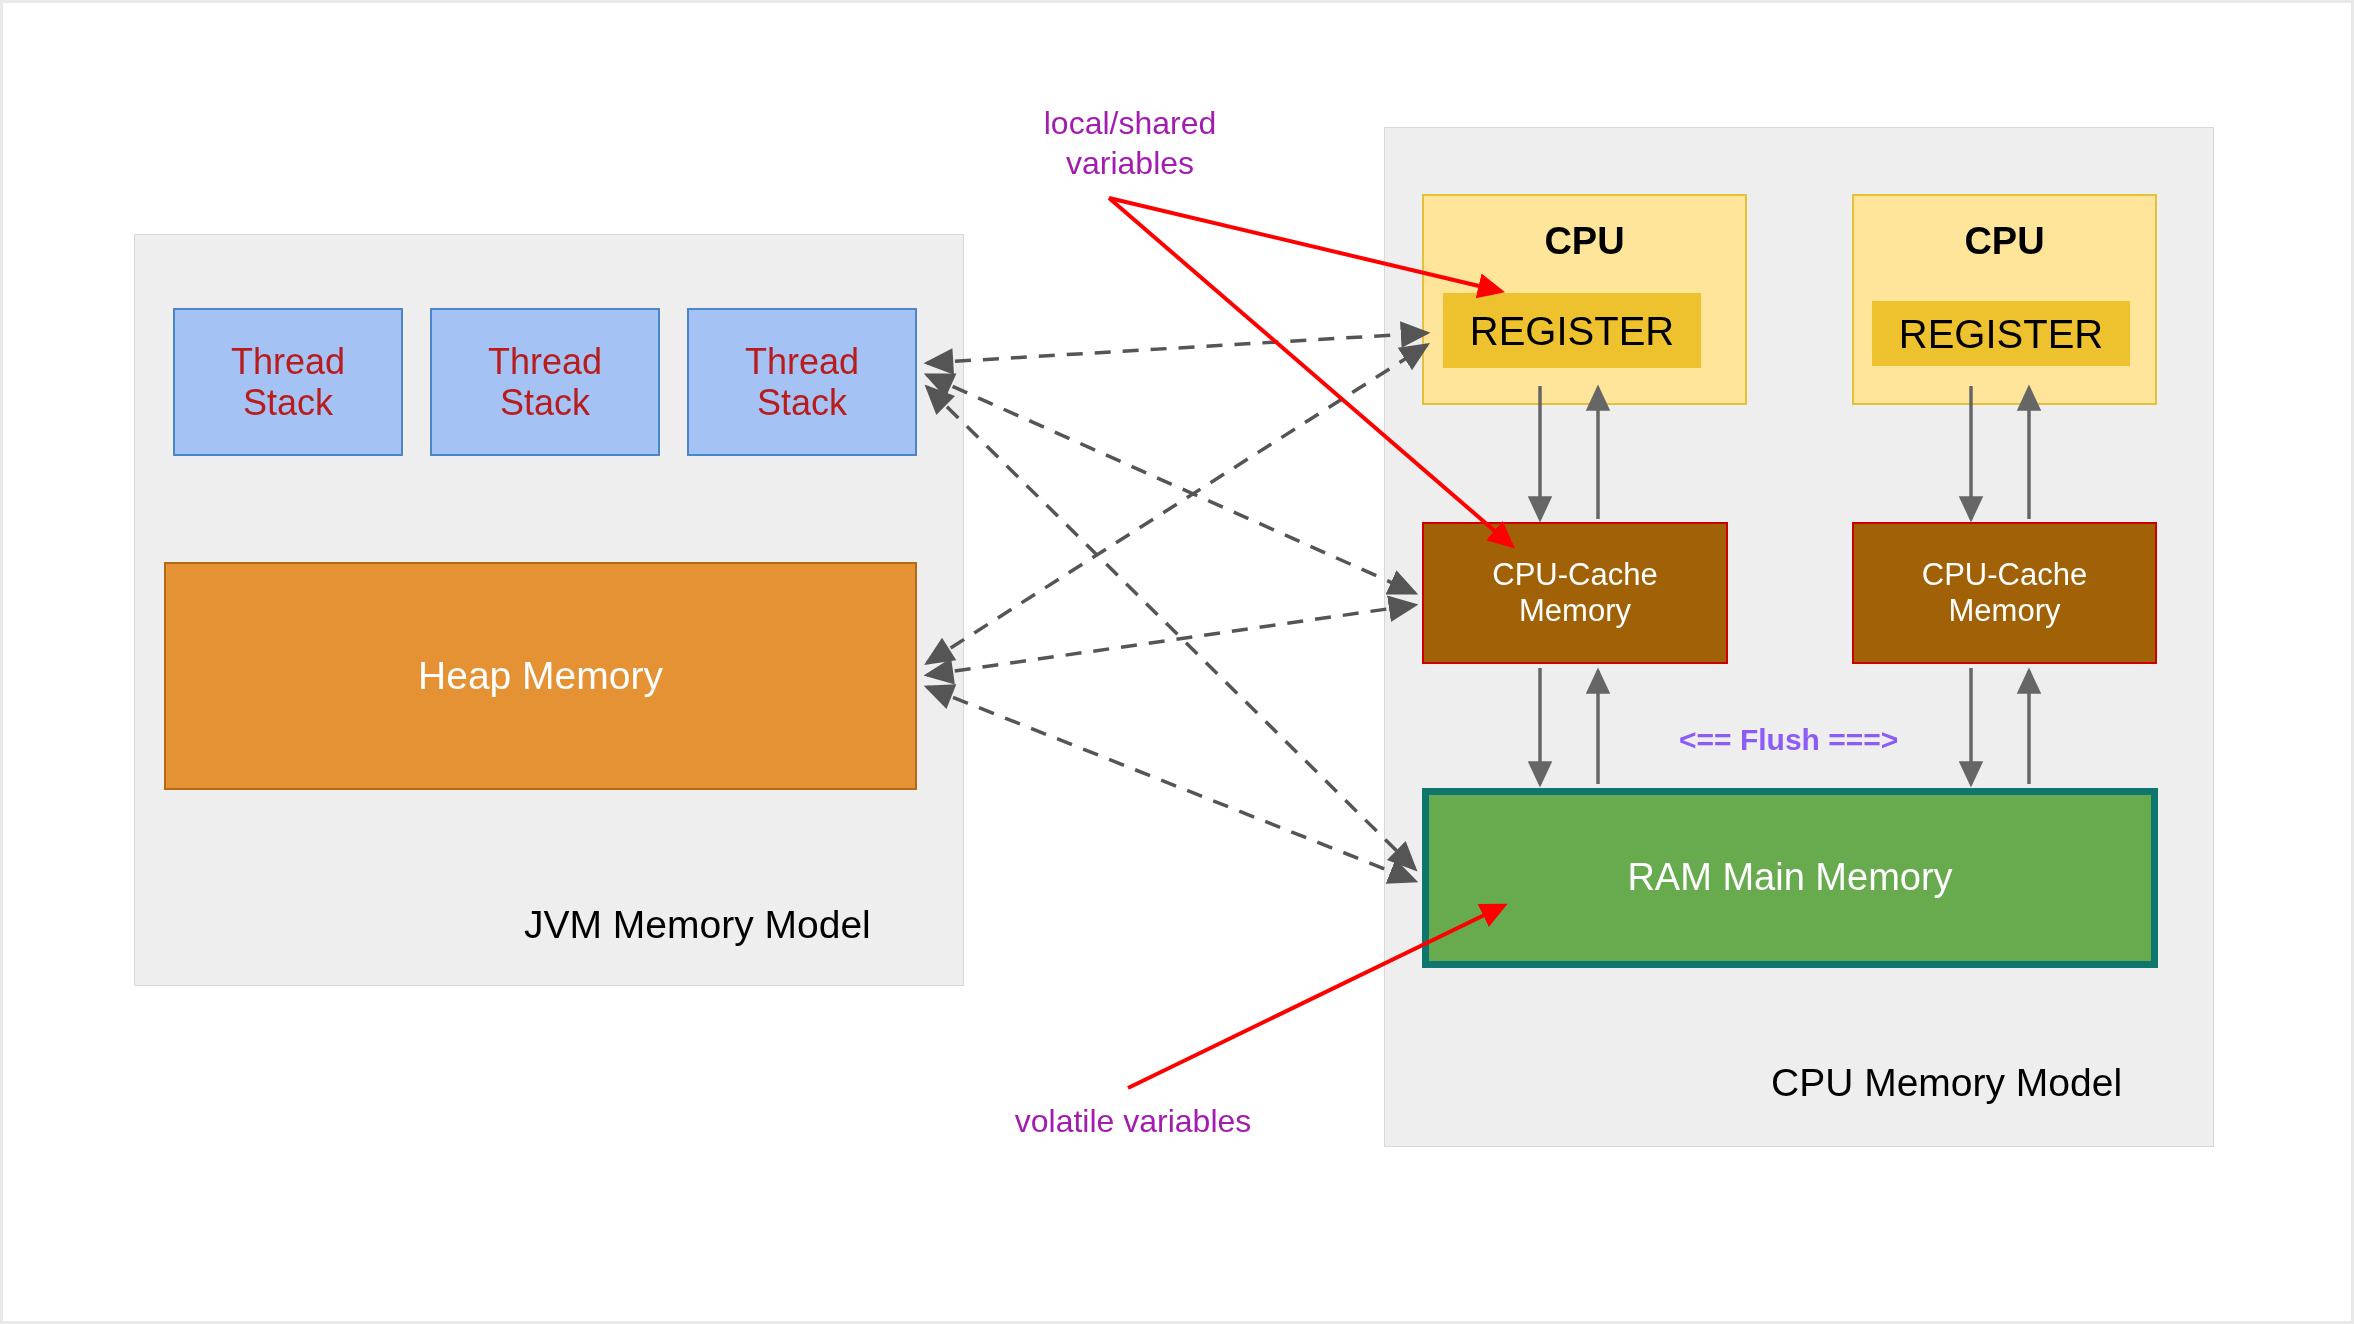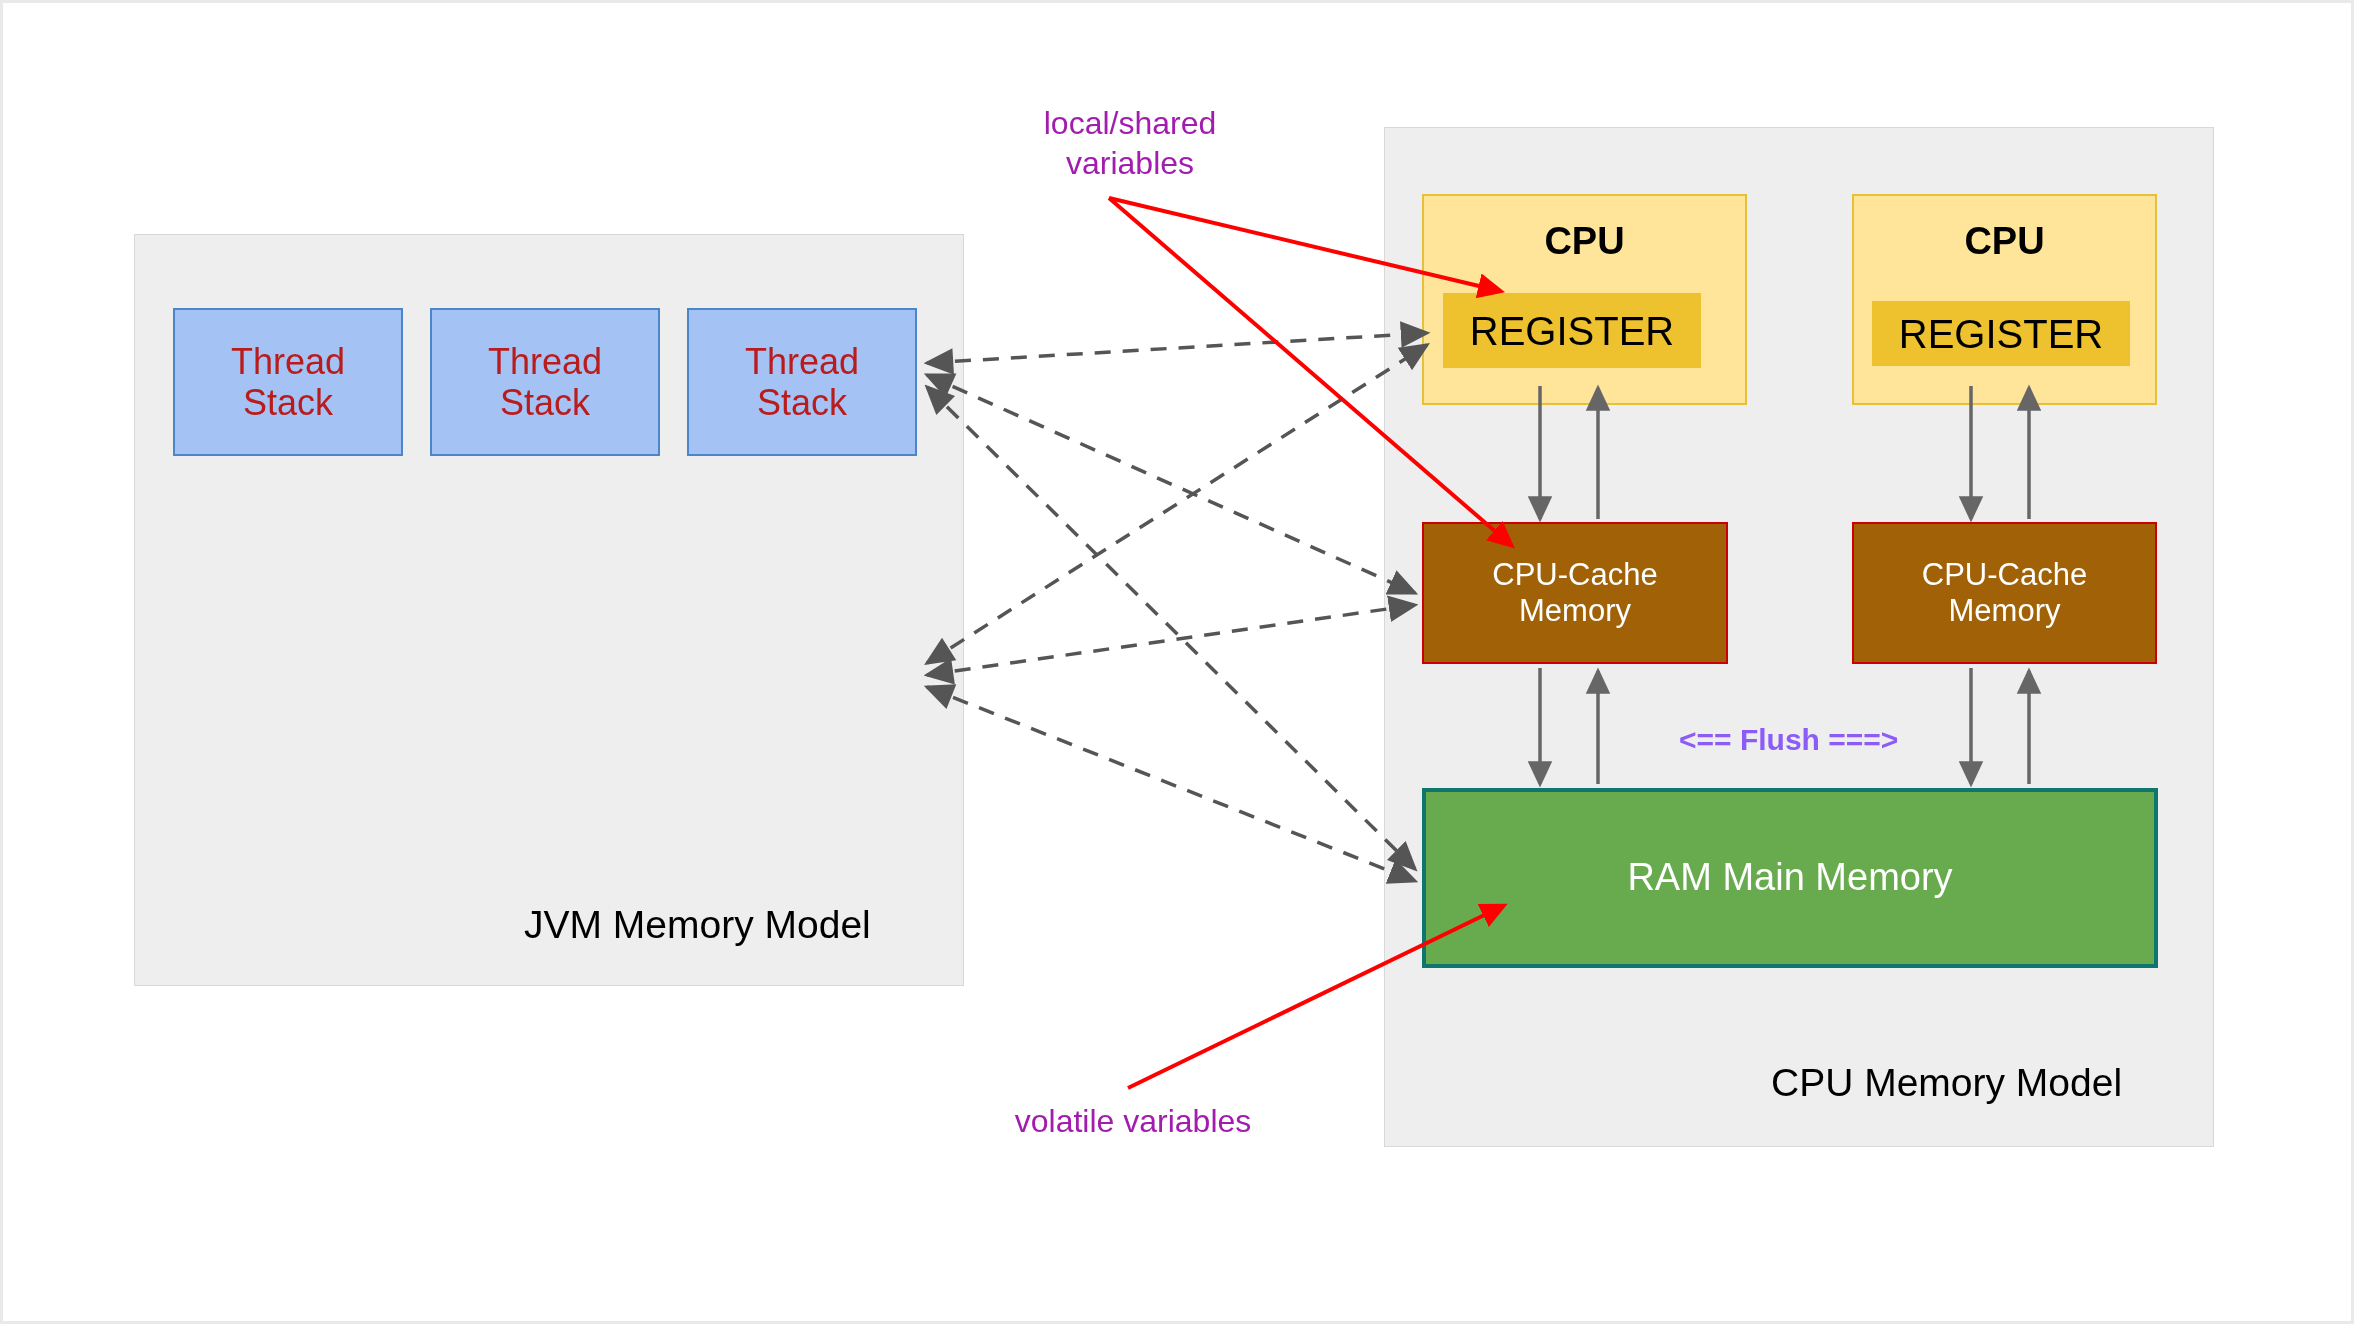--- a/index.html
+++ b/index.html
@@ -66,21 +66,21 @@
     text-align:center;
   }
   .cache{
     background:#a16207;
     border:2px solid #cc0000;
     color:#ffffff;
     font-size:31px;
   }
   .ram{
     background:#67ab4e;
-    border:4px solid #0f766e;
+    border:7px solid #0f766e;
     color:#ffffff;
     font-size:38px;
   }
 
   
   .annot{
     position:absolute;
     color:#a21caf;
     font-size:32px;
     text-align:center;
@@ -118,20 +118,23 @@
   <div class="box thread-stack" style="left:427px;top:305px;width:230px;height:148px;">
     <span style="white-space:pre-line;">Thread
 Stack</span>
   </div>
 
   <div class="box thread-stack" style="left:684px;top:305px;width:230px;height:148px;">
     <span style="white-space:pre-line;">Thread
 Stack</span>
   </div>
 
+  <div class="box heap" style="left:161px;top:559px;width:753px;height:228px;">
+    <span>Heap Memory</span>
+  </div>
 
   <div class="box panel" style="left:1381px;top:124px;width:830px;height:1020px;"></div>
 
   <div class="panel-label" style="left:1768px;top:1058px;">CPU Memory Model</div>
 
   <div class="box cpu" style="left:1419px;top:191px;width:325px;height:211px;">
     <span class="cpu-title">CPU</span>
   </div>
   <div class="box register" style="left:1440px;top:290px;width:258px;height:75px;">
     <span>REGISTER</span>

